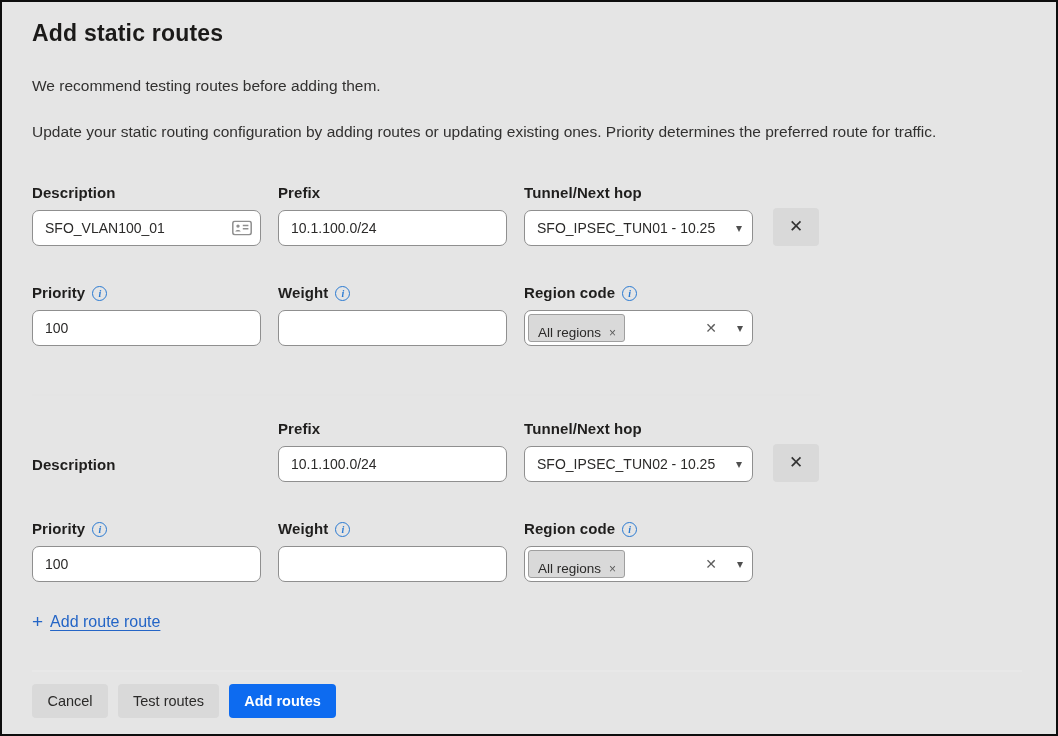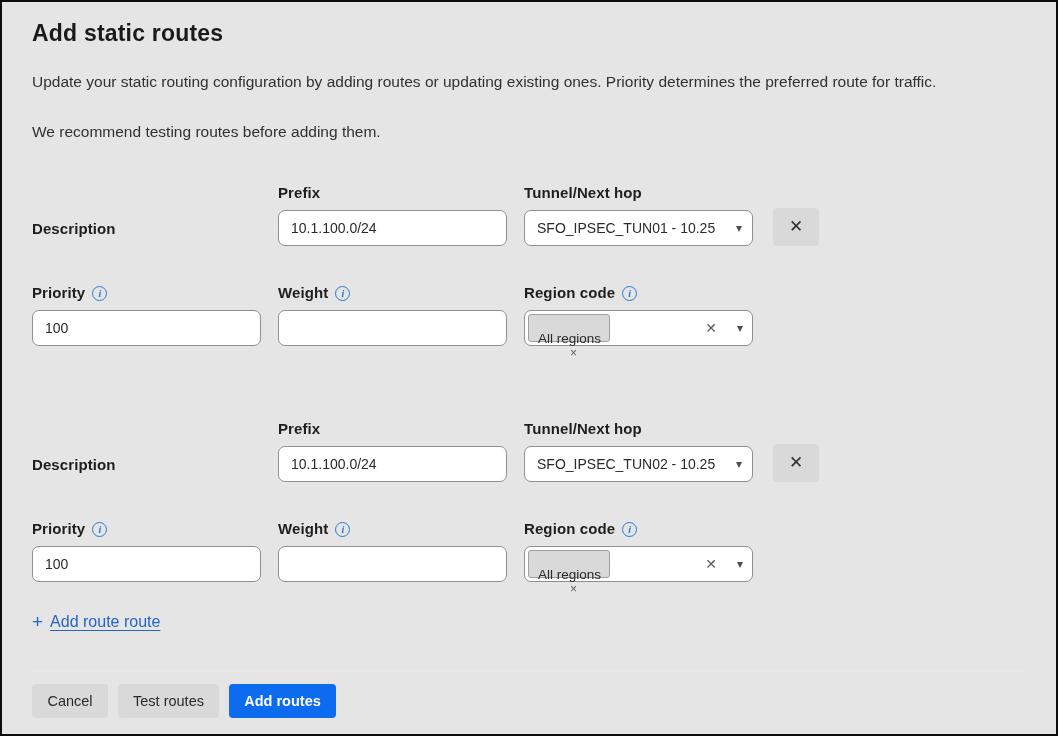--- a/index.html
+++ b/index.html
@@ -72,21 +72,21 @@
   }
 
   .multiselect {
     width: 229px; height: 36px;
     border: 1px solid #8f8f8f; border-radius: 7px;
     display: flex; align-items: center; padding: 0 9px 0 3px; background: #fff;
   }
   .chip {
     display: inline-flex; align-items: center;
     background: #d9d9d9; border: 1px solid #9f9f9f; border-radius: 3px;
-    height: 28px; padding: 16px 8px 0 9px; font-size: 13.5px; color: #2b2a29; flex-direction: column;
+    height: 28px; padding: 10px 8px 0 9px; font-size: 13.5px; color: #2b2a29;
   }
   .chip-remove { color: #5c5c5c; font-size: 12px; margin-left: 8px; cursor: pointer; }
   .ms-clear { margin-left: auto; color: #5c5c5c; font-size: 14px; cursor: pointer; }
   .multiselect .caret { margin-left: 14px; }
 
   .block-divider {
     height: 2px; background: #e4e4e4; border: none;
     width: 788px; margin-top: 48px; margin-bottom: -14px;
   }
 
@@ -112,28 +112,40 @@
   .btn-test { width: 101px; margin-right: 10px; }
   .btn-primary { background: #0d6bf0; color: #ffffff; width: 107px; font-weight: 700; }
 </style>
 </head>
 <body>
 
 <div class="frame">
   <div class="content">
 
     <h1 class="page-title">Add static routes</h1>
+    <p class="intro intro-2">We recommend testing routes before adding them.</p>
     <p class="intro intro-1">Update your static routing configuration by adding routes or updating existing ones. Priority determines the preferred route for traffic.</p>
-    <p class="intro intro-2">We recommend testing routes before adding them.</p>
 
     
     <section class="route-block">
       <div class="fields-row first">
         <div class="field">
           <label class="field-label">Description</label>
+          <div class="input-wrap">
+            <input class="text-input" type="text" value="SFO_VLAN100_01" style="">
+            <span class="contact-icon">
+              <svg width="20" height="15" viewBox="0 0 20 15">
+                <rect x="0.8" y="0.8" width="18.4" height="13.4" rx="2.2" fill="none" stroke="#8f8f8f" stroke-width="1.5"></rect>
+                <circle cx="6" cy="5.6" r="1.7" fill="#8f8f8f"></circle>
+                <path d="M3.3 11c0-2.1 5.4-2.1 5.4 0 Z" fill="#8f8f8f"></path>
+                <line x1="10.8" y1="5" x2="16.4" y2="5" stroke="#8f8f8f" stroke-width="1.4"></line>
+                <line x1="10.8" y1="8.2" x2="16.4" y2="8.2" stroke="#8f8f8f" stroke-width="1.4"></line>
+              </svg>
+            </span>
+          </div>
         </div>
         <div class="field">
           <label class="field-label">Prefix</label>
           <input class="text-input" type="text" value="10.1.100.0/24" style="">
         </div>
         <div class="field">
           <label class="field-label">Tunnel/Next hop</label>
           <div class="select-box">
             <span class="select-value">SFO_IPSEC_TUN01 - 10.25...</span>
             <span class="caret">▾</span>

